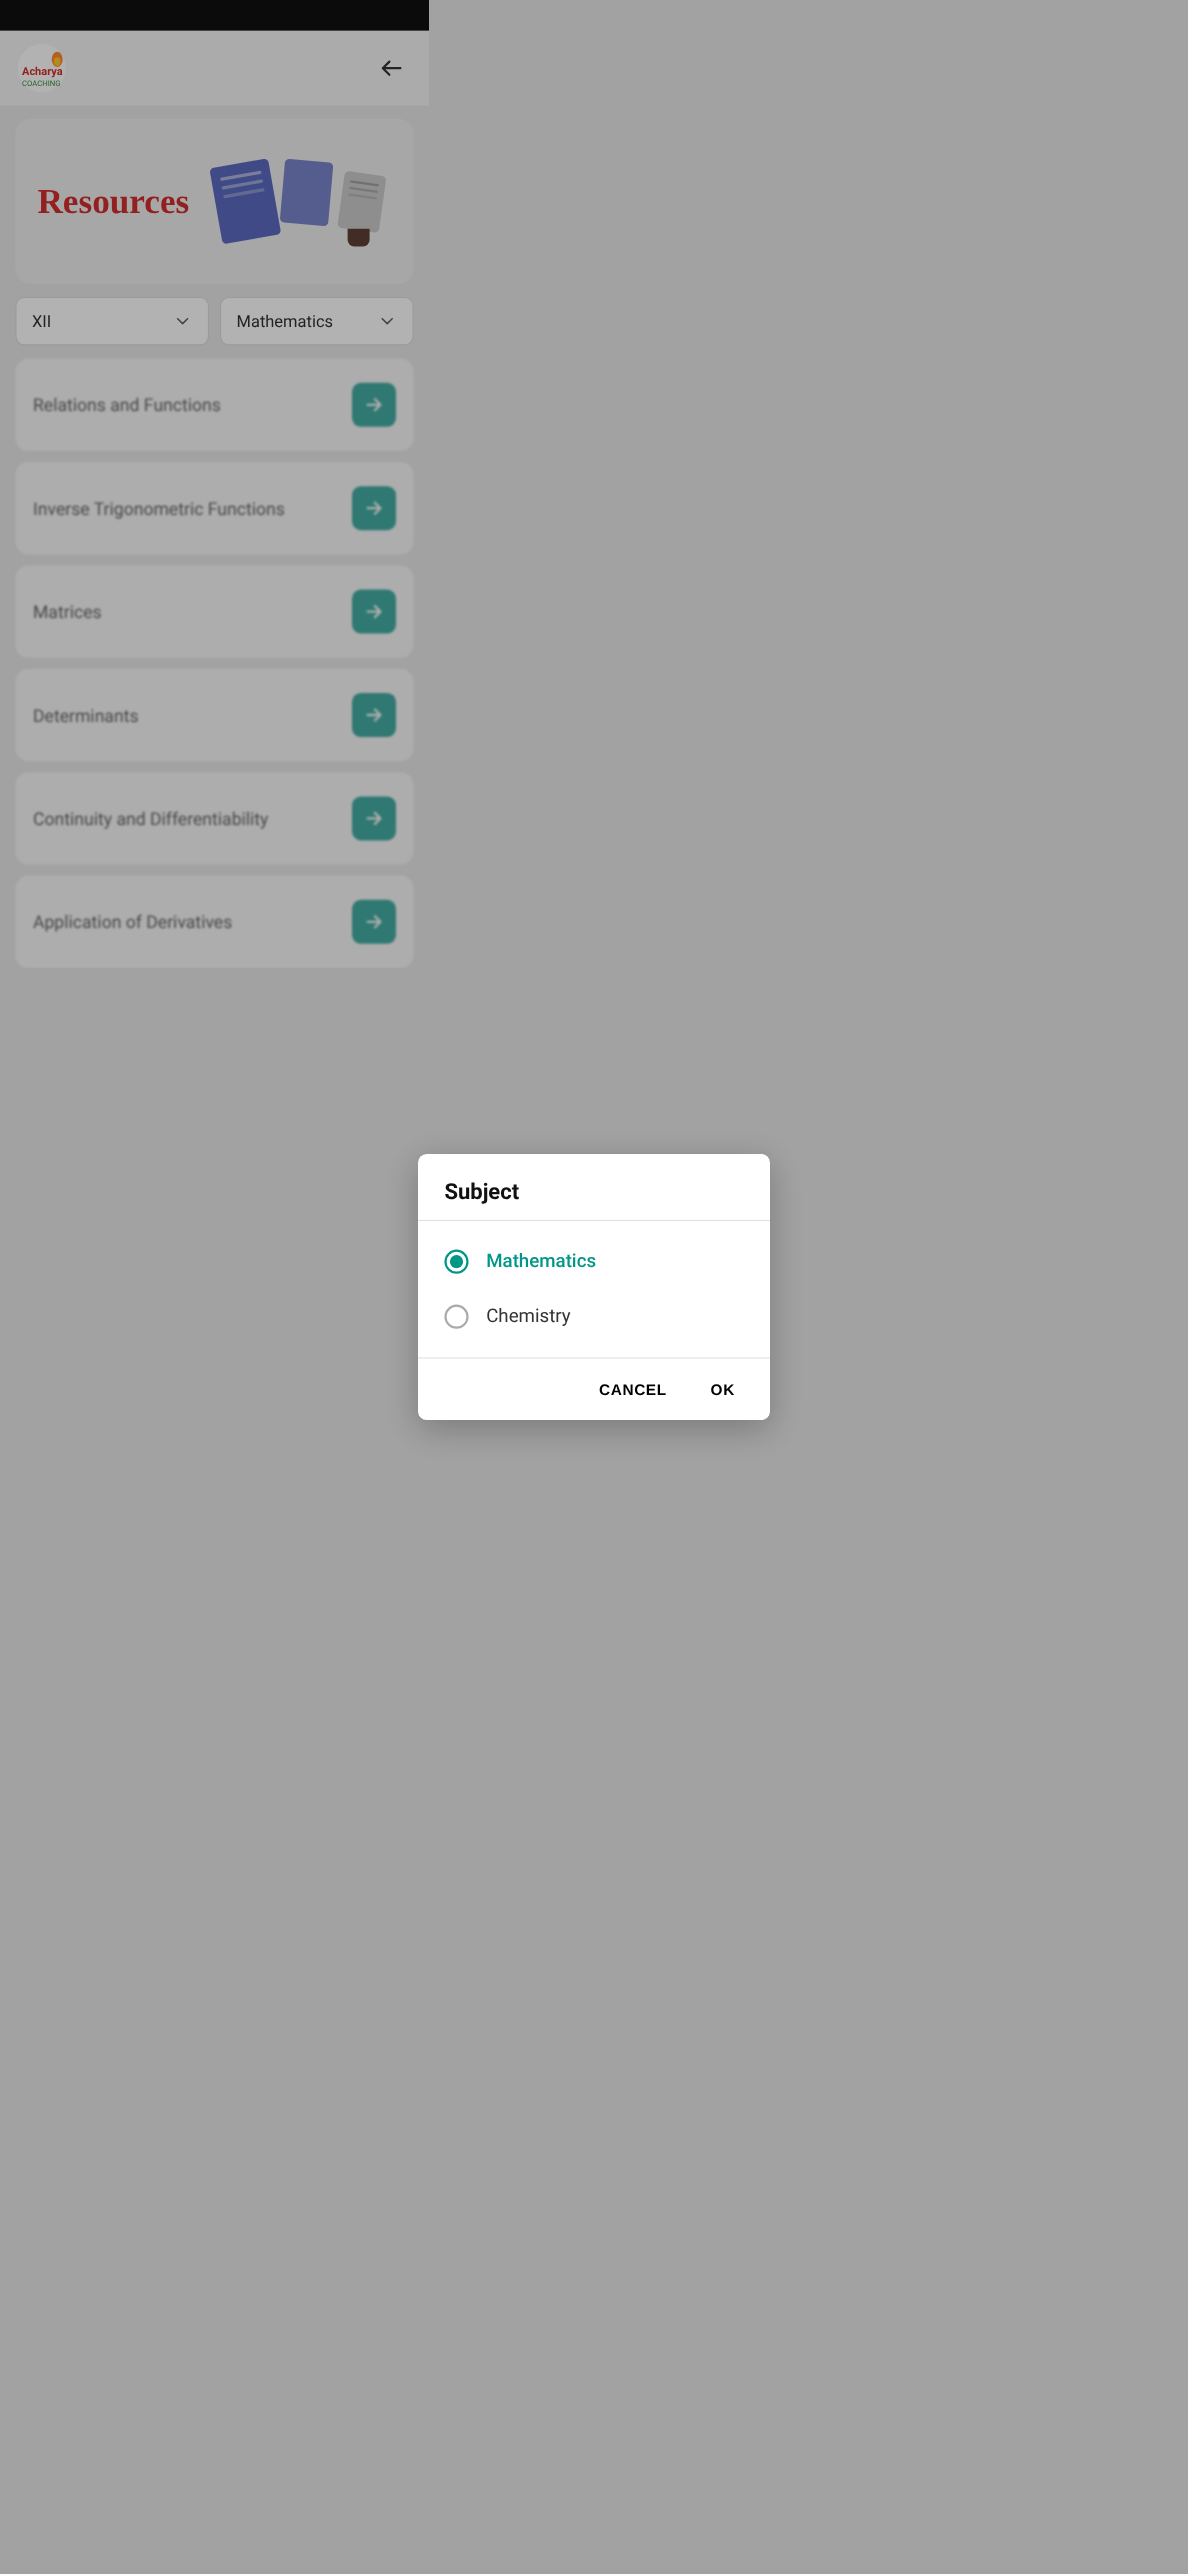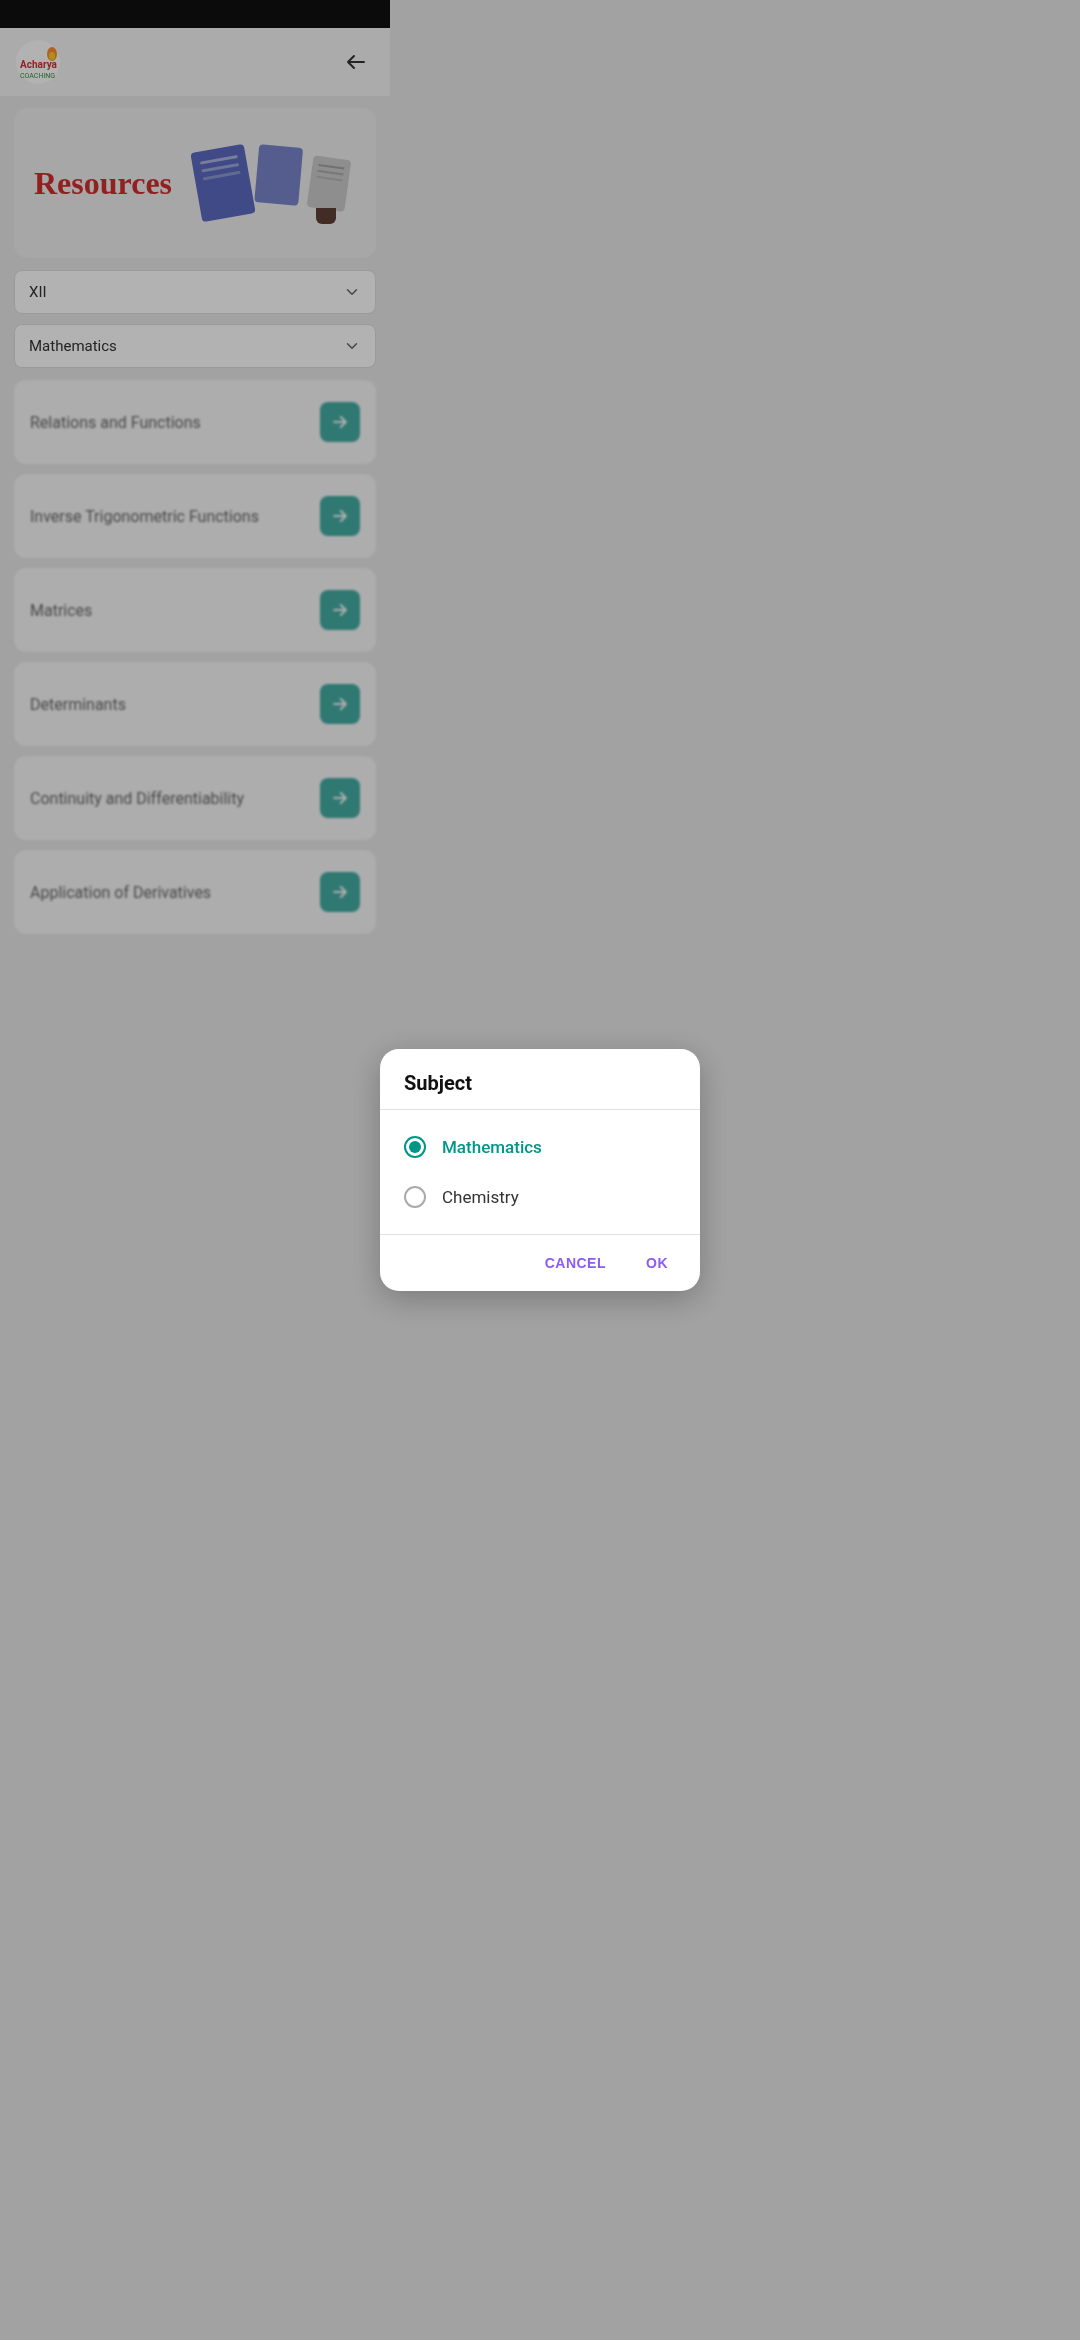--- a/index.html
+++ b/index.html
@@ -71,21 +71,20 @@
       width: 160px;
       height: 110px;
     }
 
     
     .filters-row {
       display: flex;
       gap: 10px;
       padding: 0 14px;
       margin: 8px 0 12px 0;
-      flex-direction: column;
     }
     .filter-dropdown {
       flex: 1;
       background: #fff;
       border: 1px solid #ddd;
       border-radius: 8px;
       padding: 12px 14px;
       display: flex;
       align-items: center;
       justify-content: space-between;
@@ -135,21 +134,21 @@
       background: rgba(0,0,0,0.3);
       z-index: 10;
       display: flex;
       align-items: center;
       justify-content: center;
     }
 
     
     .dialog {
       background: #fff;
-      border-radius: 19px;
+      border-radius: 8px;
       width: 320px;
       overflow: hidden;
       box-shadow: 0 8px 32px rgba(0,0,0,0.25);
     }
     .dialog-title {
       padding: 22px 24px 14px 24px;
       font-size: 20px;
       font-weight: 700;
       color: #111;
     }
@@ -203,21 +202,21 @@
     .dialog-actions {
       display: flex;
       justify-content: flex-end;
       padding: 10px 16px 10px 16px;
       gap: 8px;
     }
     .dialog-btn {
       padding: 10px 16px;
       font-size: 14px;
       font-weight: 700;
-      color: #8b5cf6;
+      color: #000000;
       background: none;
       border: none;
       cursor: pointer;
       letter-spacing: 0.5px;
       text-transform: uppercase;
     }
 
     
     .book-blue-large {
       width: 54px;

